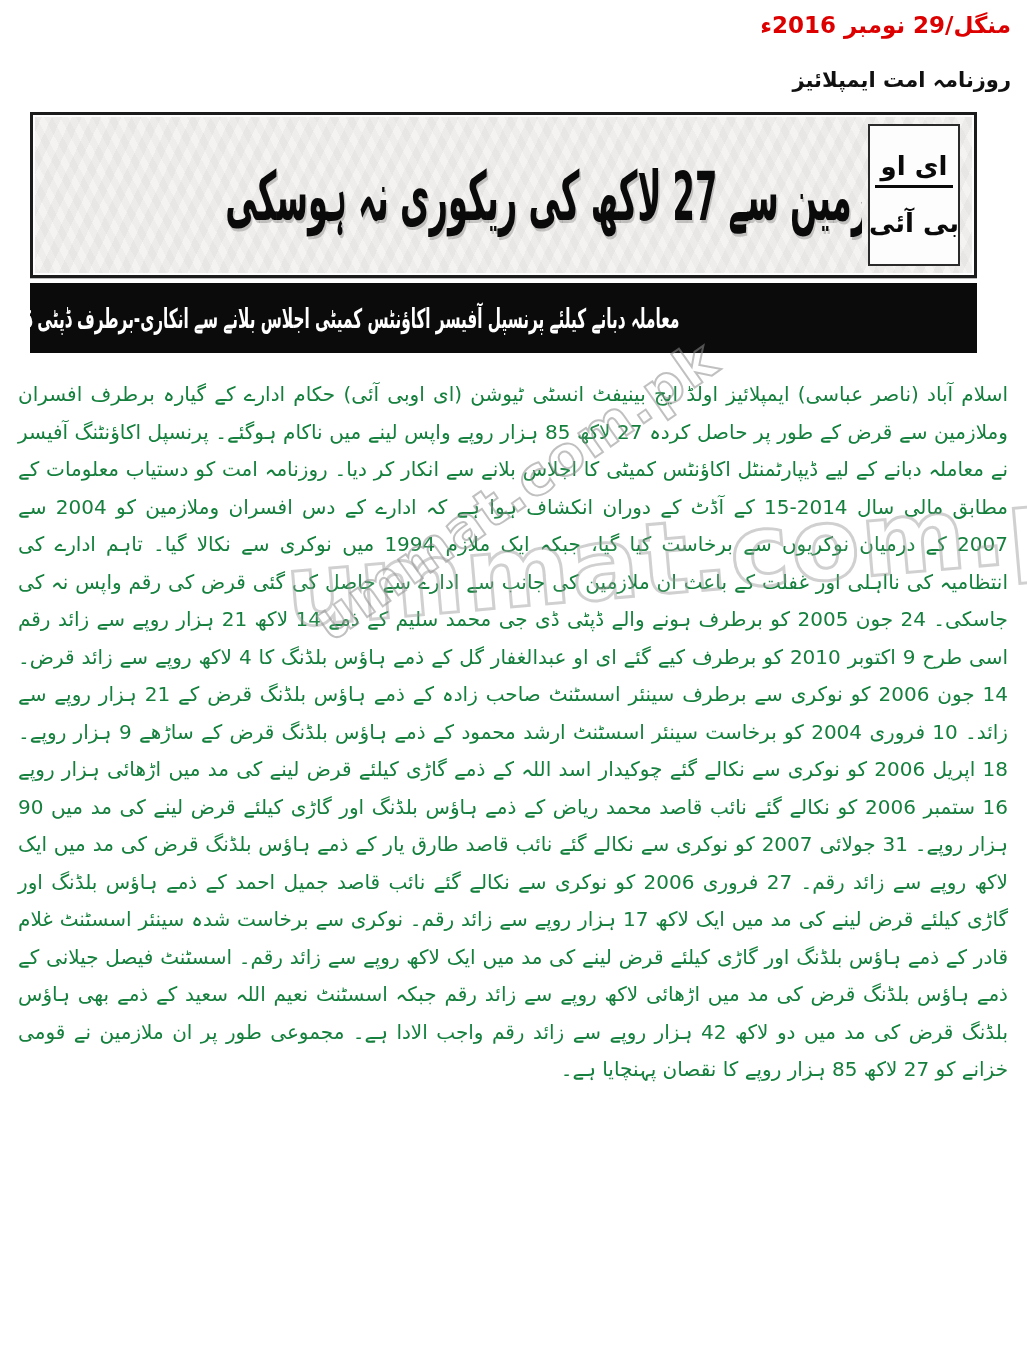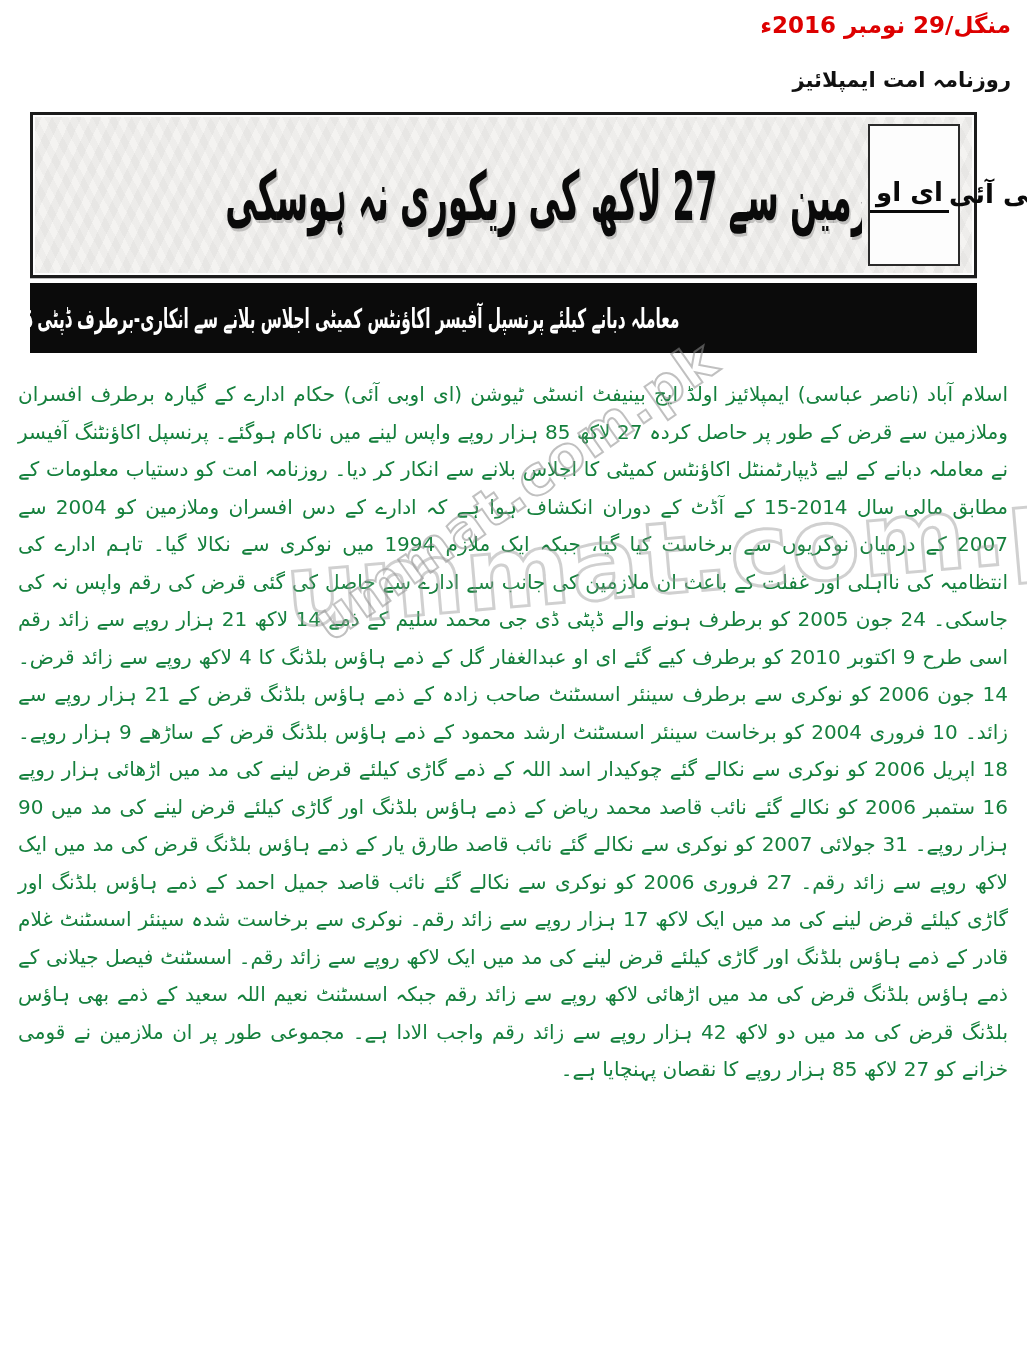--- a/index.html
+++ b/index.html
@@ -32,29 +32,29 @@
       repeating-linear-gradient(62deg, rgba(0,0,0,0.022) 0 7px, rgba(255,255,255,0) 7px 14px);
     box-shadow:inset 0 0 0 2px #fdfdfd, 0 1px 0 #bbb;
     display:flex;flex-direction:row-reverse;align-items:center;
   }
   .eobi-box{
     box-sizing:border-box;
     width:92px;height:142px;
     margin:0 14px 0 6px;
     border:2px solid #2a2a2a;
     background:#fdfdfd;
-    display:flex;flex-direction:row;align-items:center;
+    display:flex;flex-direction:column;align-items:center;justify-content:center;
     flex:0 0 auto;
   }
   .eobi-top,.eobi-bottom{
     direction:rtl;font-weight:bold;font-size:26px;color:#0a0a0a;line-height:1.2;
     white-space:nowrap;
   }
   .eobi-top{border-bottom:3px solid #0a0a0a;padding:0 6px 2px 6px;}
-  .eobi-bottom{padding-top:0;}
+  .eobi-bottom{padding-top:20px;}
   .headline-text-wrap{
     flex:1 1 auto;height:100%;
     display:flex;align-items:center;justify-content:flex-start;
     overflow:hidden;
     margin-left:40px;
   }
   .headline-text{
     direction:rtl;white-space:nowrap;
     font-weight:bold;color:#0a0a0a;
     font-size:44px;

